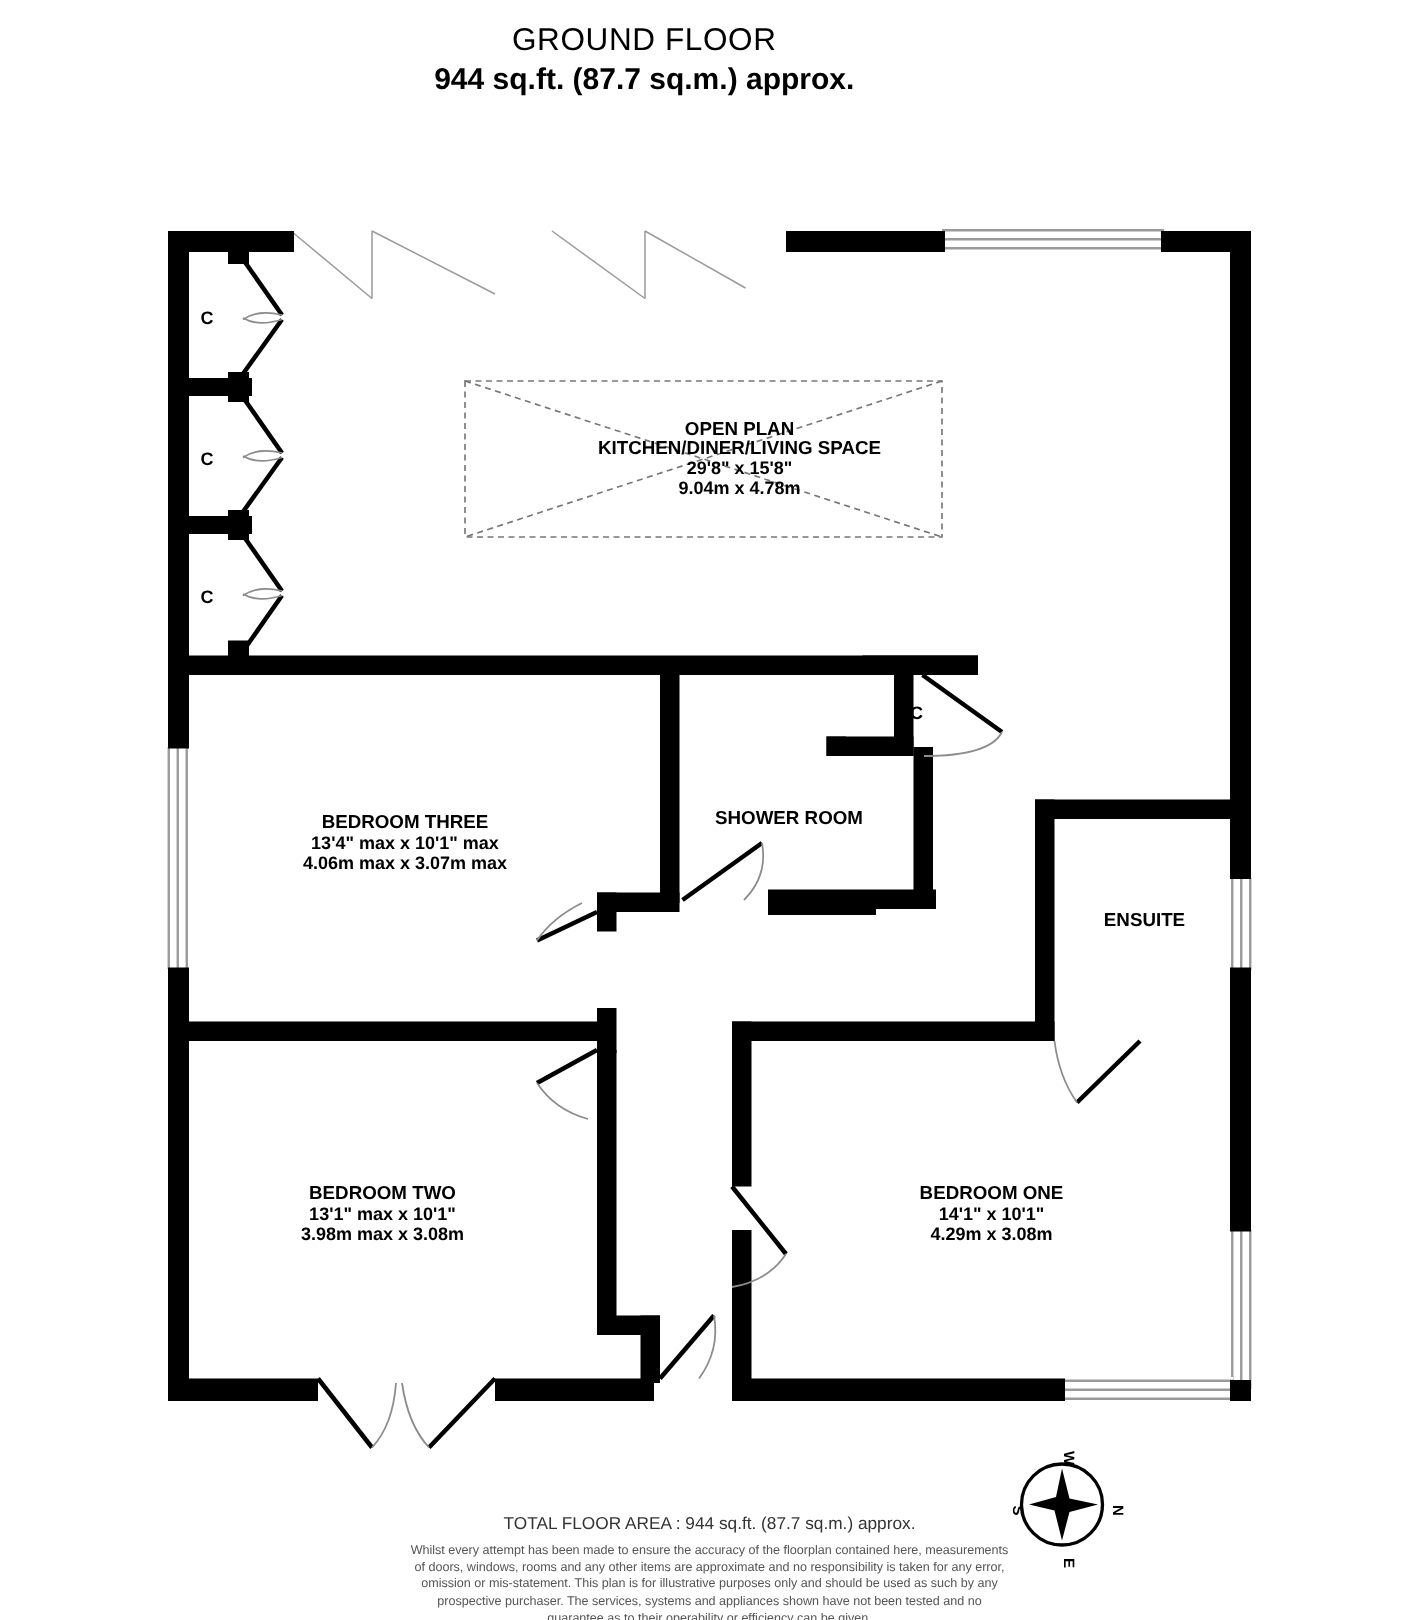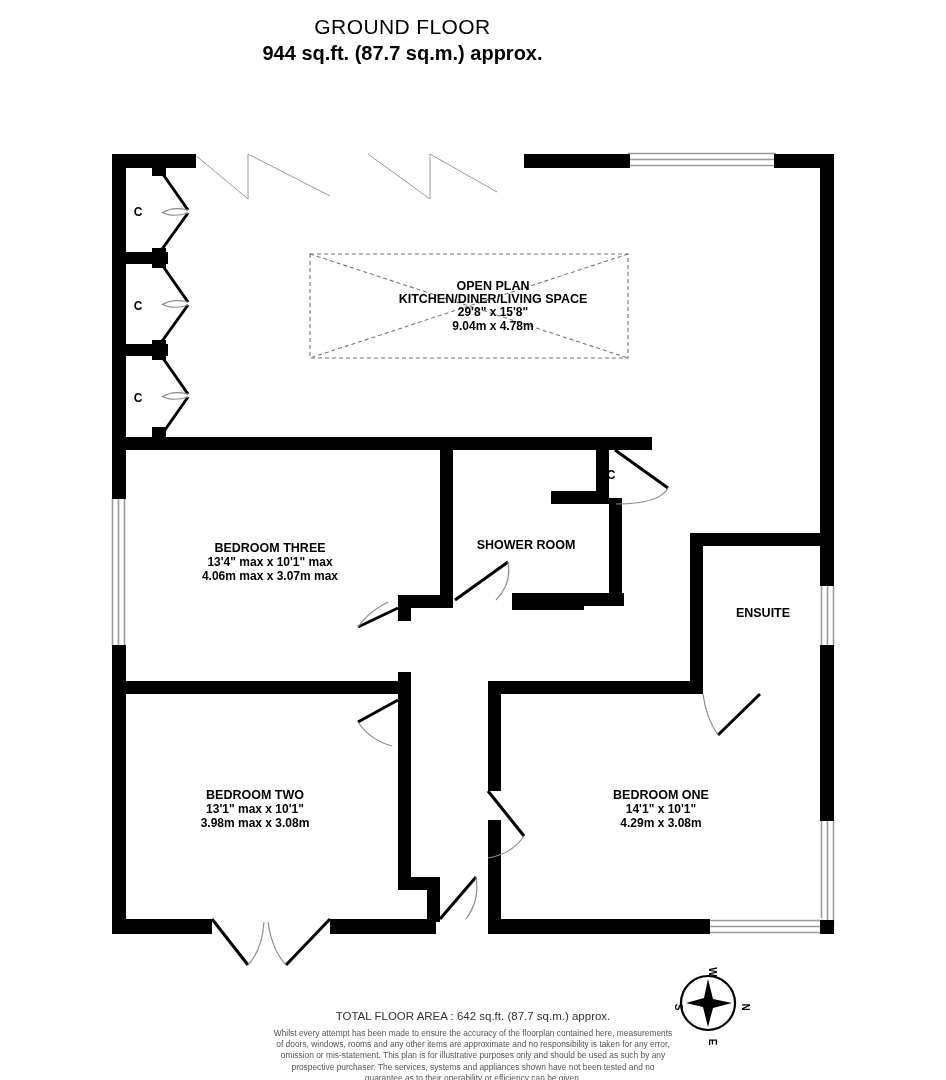--- a/index.html
+++ b/index.html
@@ -24,20 +24,21 @@
   }
 
   
   .header {
     position: absolute;
     left: 0;
     top: 14px;
     width: 805px;
     text-align: center;
     line-height: 1.28;
+    padding-left: 27px;
   }
   .header .title {
     font-size: 21px;
     letter-spacing: 0.4px;
     font-weight: 400;
     color: #000;
     display: block;
   }
   .header .subtitle {
     font-size: 20px;
@@ -298,18 +299,18 @@
       <text x="138" y="216" font-size="12">C</text>
       <text x="138" y="310" font-size="12">C</text>
       <text x="138" y="402" font-size="12">C</text>
       <text x="611" y="479" font-size="12">C</text>
     </g>
 
   </svg>
   </div>
 
   <div class="footer">
-    <span class="total-area">TOTAL FLOOR AREA : 642 sq.ft. (87.7 sq.m.) approx.</span>
+    <span class="total-area">TOTAL FLOOR AREA : 944 sq.ft. (87.7 sq.m.) approx.</span>
     <span class="disclaimer">Whilst every attempt has been made to ensure the accuracy of the floorplan contained here, measurements of doors, windows, rooms and any other items are approximate and no responsibility is taken for any error, omission or mis-statement. This plan is for illustrative purposes only and should be used as such by any prospective purchaser. The services, systems and appliances shown have not been tested and no guarantee as to their operability or efficiency can be given.</span>
 
   </div>
 
 </div>
 
 </body></html>

